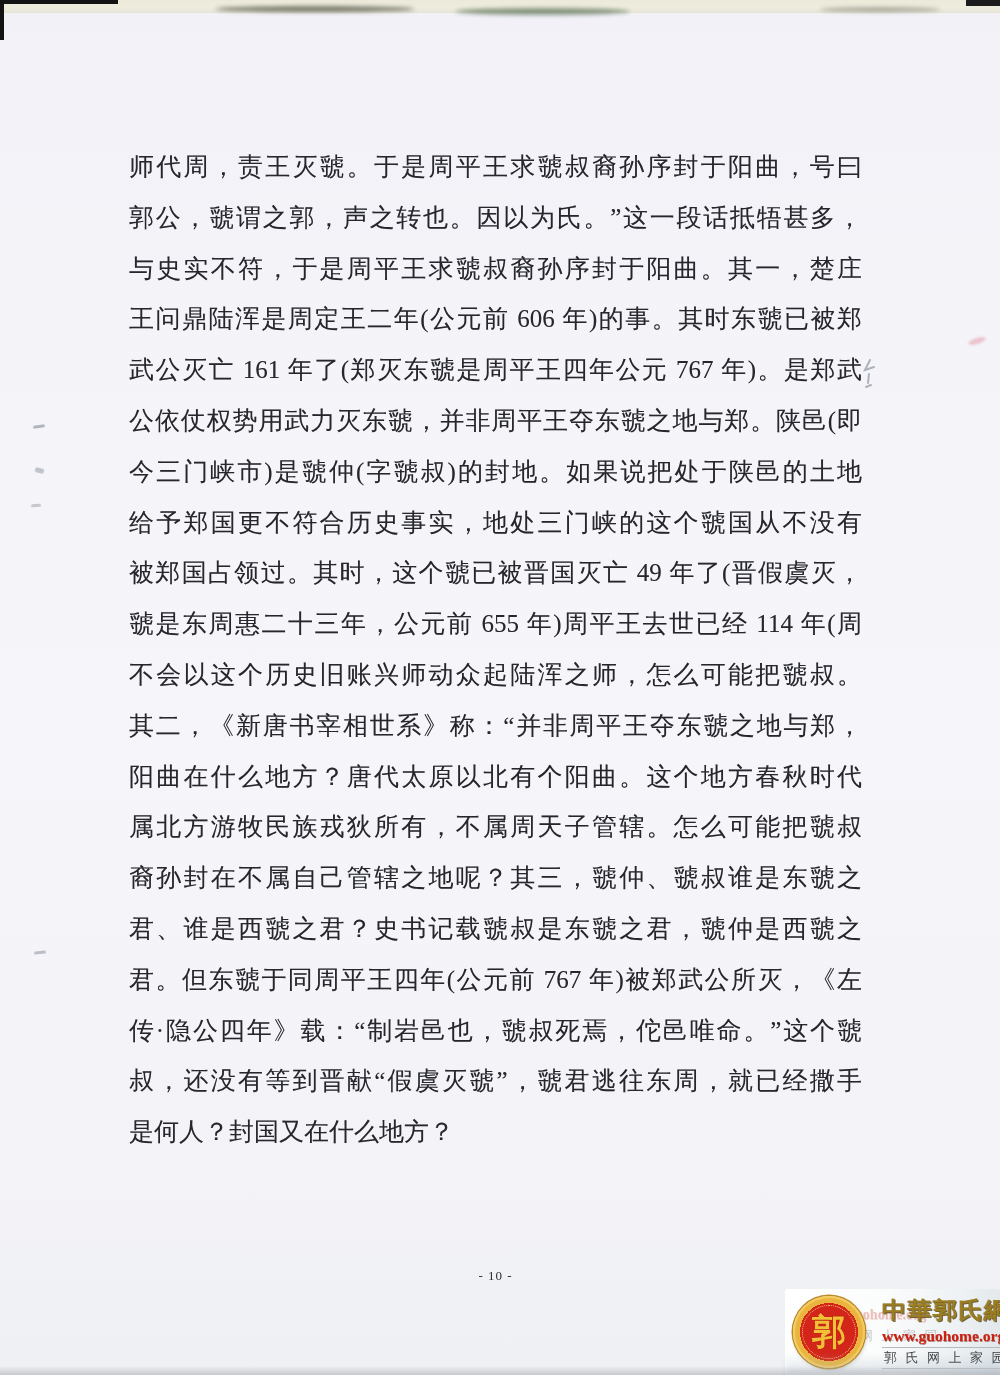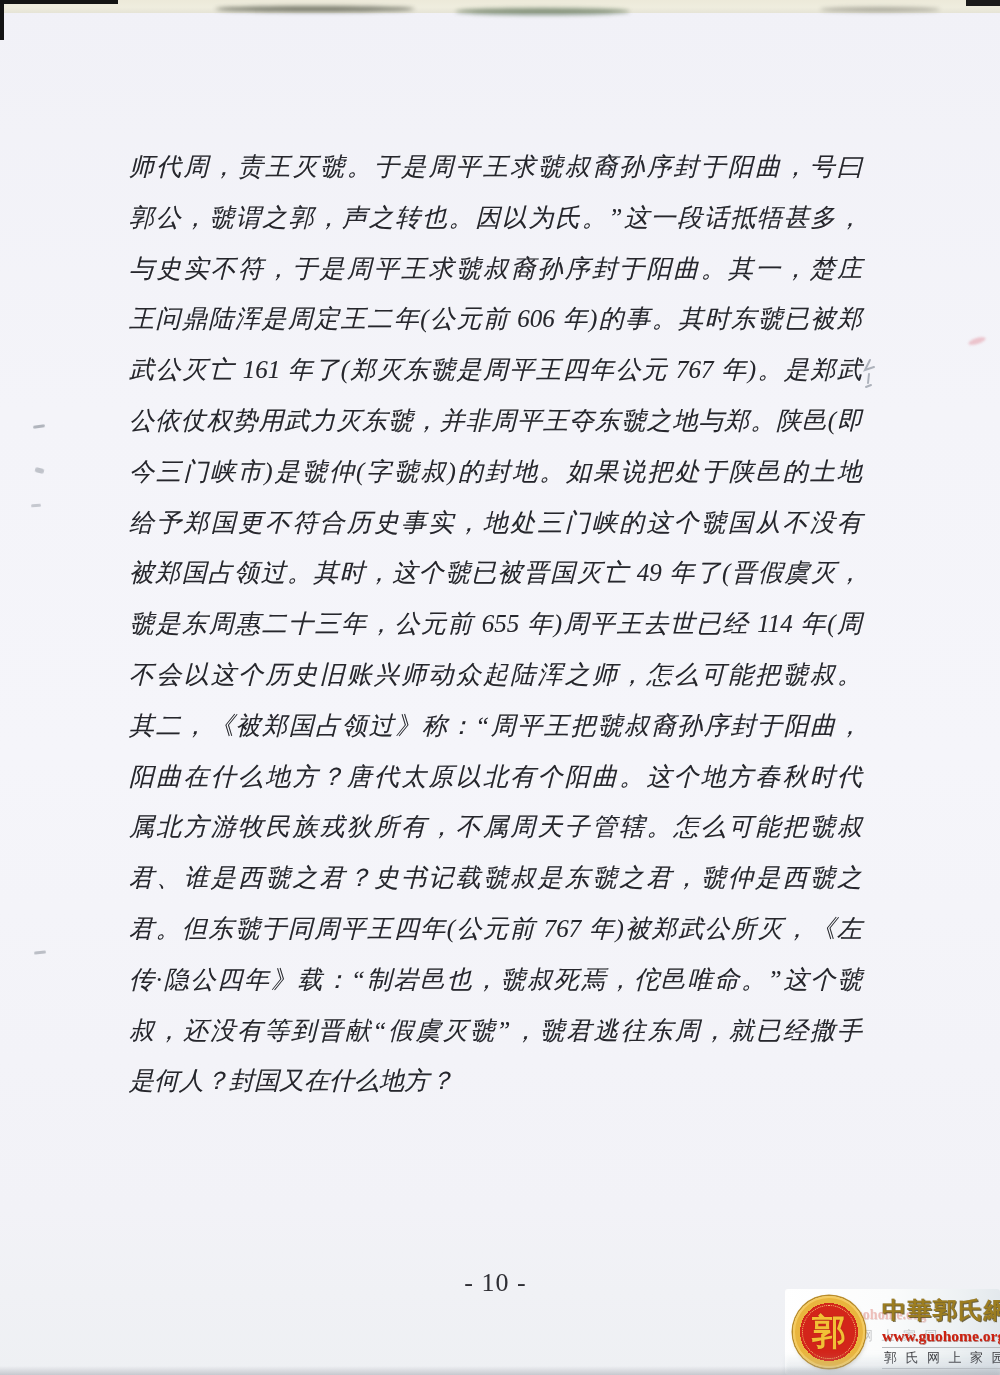--- a/index.html
+++ b/index.html
@@ -39,26 +39,25 @@
   
   .text-block{
     position:absolute;left:129px;top:142px;width:733px;
     color:#26262c;
   }
   .line{
     height:50.8px;line-height:50.8px;font-size:25px;
     text-align:justify;text-align-last:justify;
     white-space:nowrap;overflow:visible;
     text-shadow:0 0 .4px rgba(40,60,50,.25);
-    font-style:italic;
   }
   .line.last{text-align-last:left;}
   .page-number{
     position:absolute;left:129px;top:1268px;width:733px;
-    text-align:center;font-size:26px;color:#2e2e34;letter-spacing:1px;
+    text-align:center;font-size:13px;color:#2e2e34;letter-spacing:1px;
   }
   
   .watermark{
     position:absolute;left:785px;top:1289px;width:215px;height:86px;
     background:linear-gradient(100deg,#ffffff 0%,#fbfcfc 45%,#edf1f3 78%,#dfe5ea 100%);
     border-radius:3px;
   }
   .watermark::after{ 
     content:"";position:absolute;left:0;right:0;bottom:0;height:22px;
     background:linear-gradient(180deg,rgba(255,255,255,0),rgba(176,190,200,.4));
@@ -125,23 +124,24 @@
       <div class="line">郭公，虢谓之郭，声之转也。因以为氏。”这一段话抵牾甚多，</div>
       <div class="line">与史实不符，于是周平王求虢叔裔孙序封于阳曲。其一，楚庄</div>
       <div class="line">王问鼎陆浑是周定王二年(公元前 606 年)的事。其时东虢已被郑</div>
       <div class="line">武公灭亡 161 年了(郑灭东虢是周平王四年公元 767 年)。是郑武</div>
       <div class="line">公依仗权势用武力灭东虢，并非周平王夺东虢之地与郑。陕邑(即</div>
       <div class="line">今三门峡市)是虢仲(字虢叔)的封地。如果说把处于陕邑的土地</div>
       <div class="line">给予郑国更不符合历史事实，地处三门峡的这个虢国从不没有</div>
       <div class="line">被郑国占领过。其时，这个虢已被晋国灭亡 49 年了(晋假虞灭，</div>
       <div class="line">虢是东周惠二十三年，公元前 655 年)周平王去世已经 114 年(周</div>
       <div class="line">不会以这个历史旧账兴师动众起陆浑之师，怎么可能把虢叔。</div>
-      <div class="line">其二，《被郑国占领过》称：“周平王把虢叔裔孙序封于阳曲，</div>
+      <div class="line">其二，《新唐书宰相世系》称：“并非周平王夺东虢之地与郑，</div>
       <div class="line">阳曲在什么地方？唐代太原以北有个阳曲。这个地方春秋时代</div>
       <div class="line">属北方游牧民族戎狄所有，不属周天子管辖。怎么可能把虢叔</div>
+      <div class="line">裔孙封在不属自己管辖之地呢？其三，虢仲、虢叔谁是东虢之</div>
       <div class="line">君、谁是西虢之君？史书记载虢叔是东虢之君，虢仲是西虢之</div>
       <div class="line">君。但东虢于同周平王四年(公元前 767 年)被郑武公所灭，《左</div>
       <div class="line">传·隐公四年》载：“制岩邑也，虢叔死焉，佗邑唯命。”这个虢</div>
       <div class="line">叔，还没有等到晋献“假虞灭虢”，虢君逃往东周，就已经撒手</div>
       <div class="line last">是何人？封国又在什么地方？</div>
     </div>
 
   <div class="page-number">- 10 -</div>
 
   <div class="watermark">

